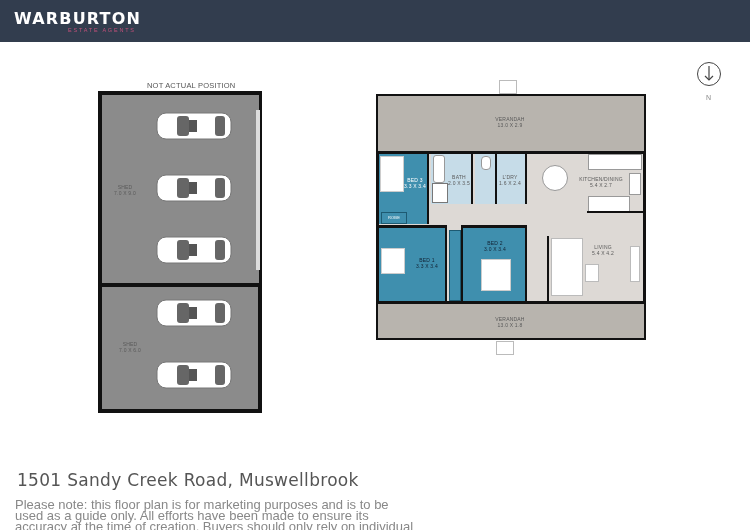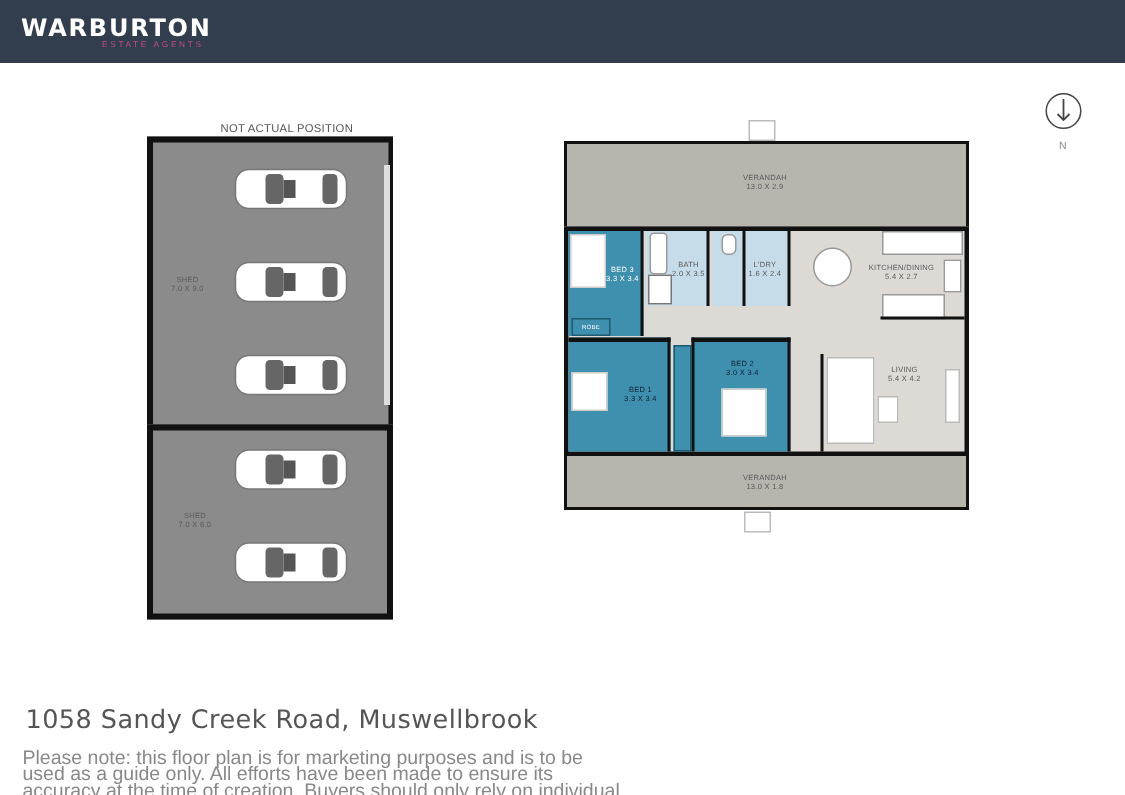--- a/index.html
+++ b/index.html
@@ -150,14 +150,14 @@
 </div>
 <div class="abs" style="left:547px;top:236px;width:2px;height:65px;background:#111;"></div>
 
 <div class="verandah" style="left:376px;top:302px;width:270px;height:38px;"></div>
 <div class="lbl" style="left:480px;top:316px;width:60px;">
   <div>VERANDAH</div>
     <div>13.0 X 1.8</div>
 </div>
 <div class="stair" style="left:496px;top:341px;"></div>
 
-<div class="title">1058 Sandy Creek Road, Muswellbrook</div>
+<div class="title">1501 Sandy Creek Road, Muswellbrook</div>
 <div class="disc">Please note: this floor plan is for marketing purposes and is to be used as a guide only. All efforts have been made to ensure its accuracy at the time of creation. Buyers should only rely on individual inquiry.</div>
 
 </body></html>

